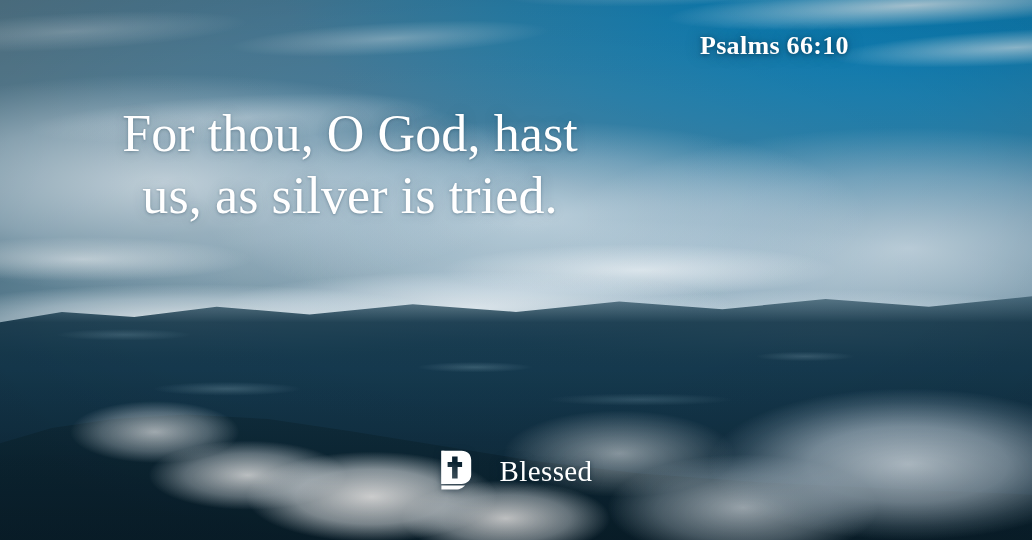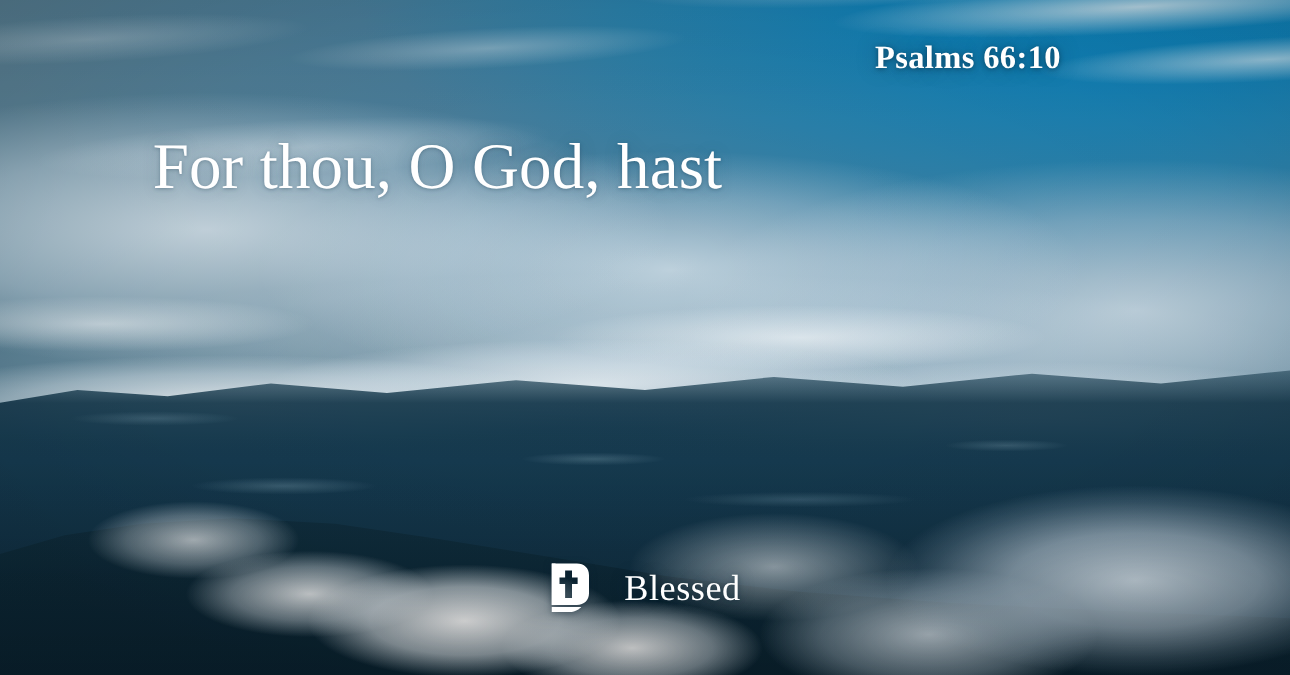--- a/index.html
+++ b/index.html
@@ -194,20 +194,21 @@
   <div class="bg-layer" id="land"></div>
   <div class="bg-layer" id="land-detail"></div>
   <div class="bg-layer" id="ridge"></div>
   <div class="bg-layer" id="cumulus"></div>
   <div class="bg-layer" id="vignette"></div>
 
   <div id="content">
 
     <div id="verse-text">
       <div>For thou, O God, hast</div>
+      <div>us, as silver is tried.</div>
     </div>
 
     <div id="verse-reference">Psalms 66:10</div>
 
     <div id="brand">
       <span>
         <svg id="brand-icon" viewBox="0 0 34 42" xmlns="http://www.w3.org/2000/svg" aria-hidden="true">
 
           <path fill="#ffffff" d="
             M2.4 0.8

